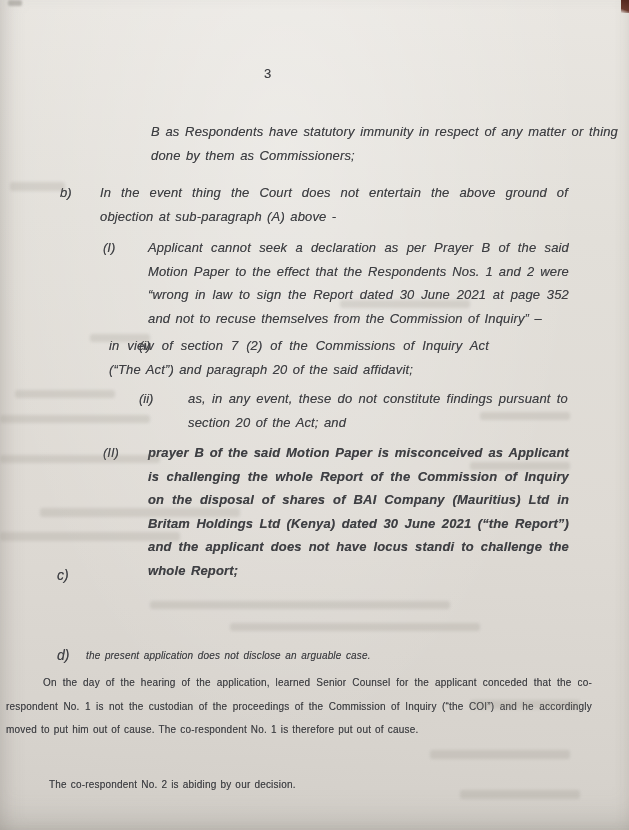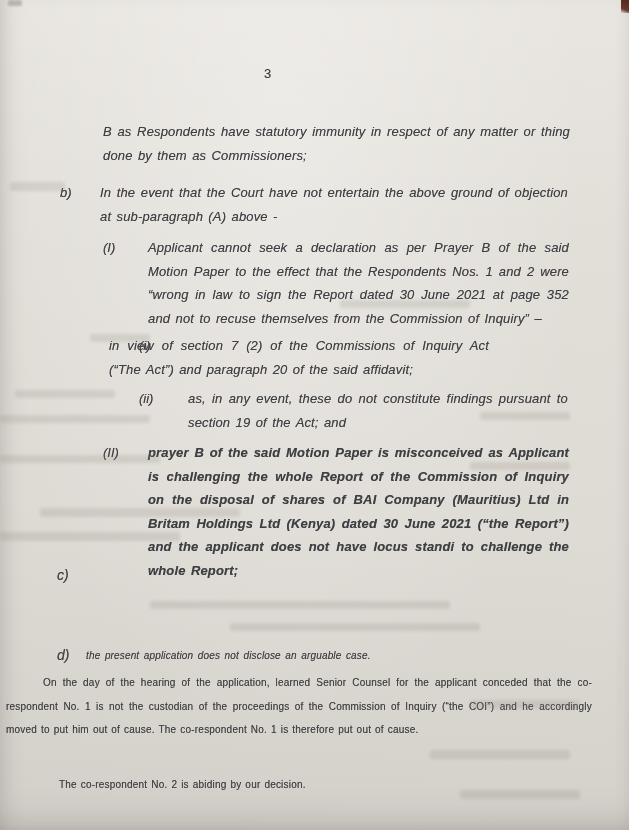--- a/index.html
+++ b/index.html
@@ -19,32 +19,32 @@
       inset 0 6px 10px -8px rgba(255,255,255,0.5);
   }
   .txt{color:#3e3f43;text-shadow:0 0 0.6px rgba(62,63,67,0.55);}
   .page-number{position:absolute;left:264px;top:66px;font-size:13px;letter-spacing:0.3px;}
   .ground{position:absolute;left:0;right:0;font-style:italic;line-height:23.5px;}
   .ground .marker{position:absolute;top:0;font-size:13px;}
   .ground .gtext{text-align:justify;word-spacing:1.6px;letter-spacing:0.15px;font-size:13px;}
   .para{position:absolute;font-style:normal;font-size:10px;line-height:23.5px;
         text-align:justify;word-spacing:1px;letter-spacing:0.2px;text-indent:37px;}
   
-  #g-intro{top:120px;} #g-intro .gtext{margin-left:103px;width:467px;}
+  #g-intro{top:120px;padding-left:48px;} #g-intro .gtext{margin-left:103px;width:467px;}
   #g-b{top:181px;}     #g-b .marker{left:60px;}  #g-b .gtext{margin-left:100px;width:468px;}
   #g-I{top:236px;}     #g-I .marker{left:103px;} #g-I .gtext{margin-left:148px;width:421px;}
   #g-i{top:334px;}     #g-i .marker{left:139px;} #g-i .gtext{margin-left:109px;width:380px;}
   #g-ii{top:387px;}    #g-ii .marker{left:139px;}#g-ii .gtext{margin-left:188px;width:380px;}
   #g-II{top:441px;}    #g-II .marker{left:103px;}#g-II .gtext{margin-left:148px;width:421px;font-weight:bold;}
   #g-c{top:564px;}     #g-c .marker{left:57px;}  #g-c .gtext{margin-left:86px;width:486px;font-size:14px;}
   #g-c .marker{font-size:14px;}
   #g-d{top:644px;}     #g-d .marker{left:57px;}  #g-d .gtext{margin-left:86px;width:486px;font-size:10px;}
   #g-d .marker{font-size:14px;}
   #par-1{top:671px;left:6px;width:586px;}
-  #par-2{top:773px;left:22px;width:586px;}
+  #par-2{top:773px;left:12px;width:586px;}
   
   .ghost{position:absolute;background:rgba(142,137,127,0.20);filter:blur(1.6px);
          border-radius:3px;pointer-events:none;}
   .corner-mark-maroon{position:absolute;right:0;top:0;width:8px;height:13px;
          background:linear-gradient(200deg,#56281f 10%,#6b3a2e 70%,rgba(107,58,46,0));}
   .corner-mark-gray{position:absolute;left:8px;top:0;width:14px;height:6px;
          background:rgba(150,146,138,0.55);filter:blur(1px);border-radius:2px;}
 </style>
 </head>
 <body>
@@ -55,36 +55,36 @@
   <span class="corner-mark-maroon"></span>
 
   <div class="page-number txt">3</div>
 
   <div class="ground txt" id="g-intro">
     <div class="gtext">B as Respondents have statutory immunity in respect of any matter or thing done by them as Commissioners;</div>
   </div>
 
   <div class="ground txt" id="g-b">
     <span class="marker">b)</span>
-    <div class="gtext">In the event that the Court have not entertain the above ground of objection at sub-paragraph (A) above -</div>
+    <div class="gtext">In the event thing the Court does not entertain the above ground of objection at sub-paragraph (A) above -</div>
   </div>
 
   <div class="ground txt" id="g-I">
     <span class="marker">(I)</span>
     <div class="gtext">Applicant cannot seek a declaration as per Prayer B of the said Motion Paper to the effect that the Respondents Nos. 1 and 2 were “wrong in law to sign the Report dated 30 June 2021 at page 352 and not to recuse themselves from the Commission of Inquiry” –</div>
   </div>
 
   <div class="ground txt" id="g-i">
     <span class="marker">(i)</span>
     <div class="gtext">in view of section 7 (2) of the Commissions of Inquiry Act (“The Act”) and paragraph 20 of the said affidavit;</div>
   </div>
 
   <div class="ground txt" id="g-ii">
     <span class="marker">(ii)</span>
-    <div class="gtext">as, in any event, these do not constitute findings pursuant to section 19 of the Act; and</div>
+    <div class="gtext">as, in any event, these do not constitute findings pursuant to section 20 of the Act; and</div>
   </div>
 
   <div class="ground txt" id="g-II">
     <span class="marker">(II)</span>
     <div class="gtext">prayer B of the said Motion Paper is misconceived as Applicant is challenging the whole Report of the Commission of Inquiry on the disposal of shares of BAI Company (Mauritius) Ltd in Britam Holdings Ltd (Kenya) dated 30 June 2021 (“the Report”) and the applicant does not have locus standi to challenge the whole Report;</div>
   </div>
 
   <div class="ground txt" id="g-c">
     <span class="marker">c)</span>
   </div>

